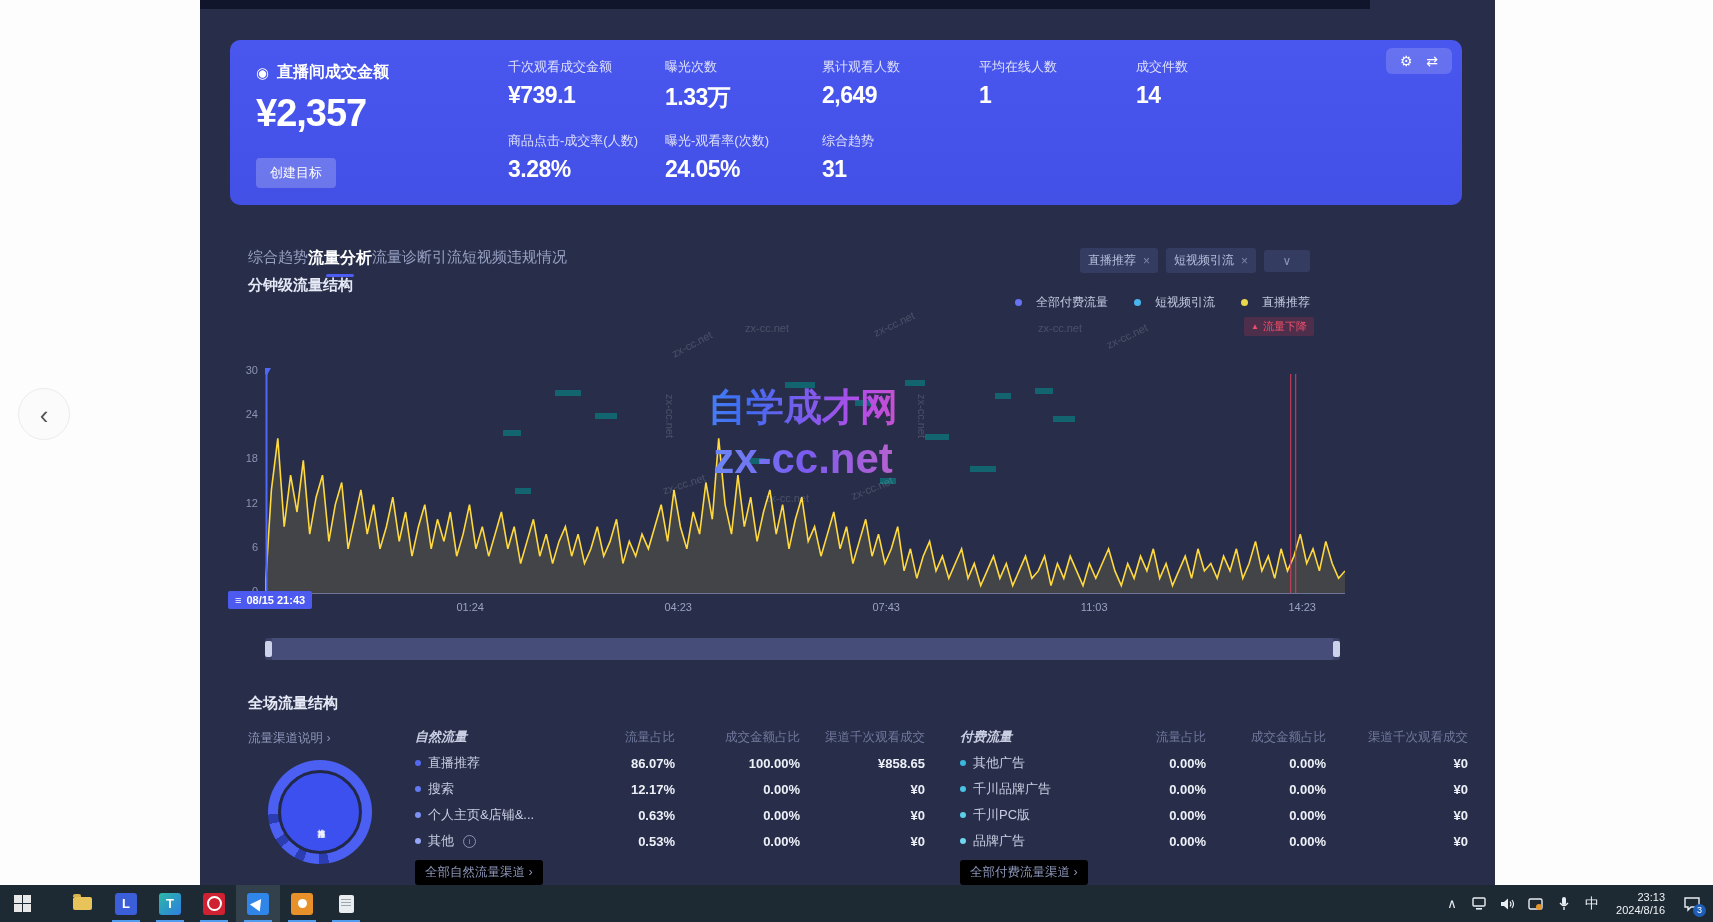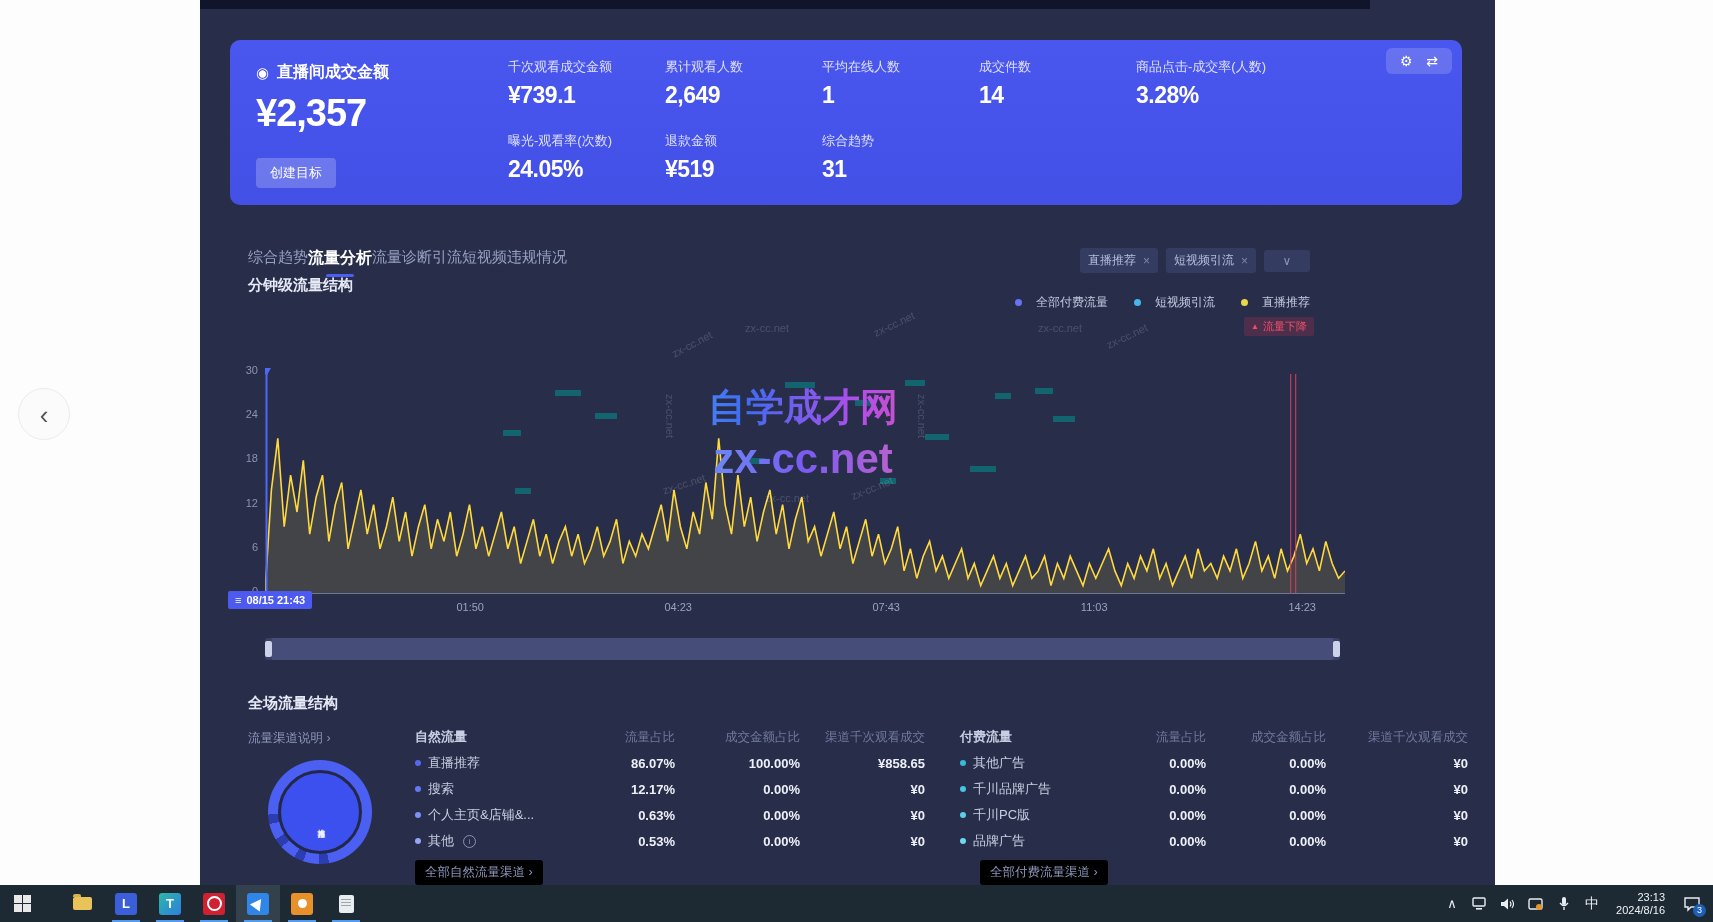--- a/index.html
+++ b/index.html
@@ -64,21 +64,21 @@
   .donut{position:absolute;left:68px;top:760px;width:104px;height:104px;border-radius:50%;
     background:conic-gradient(from 170deg,#2c3db2 0 3%,#4b60f2 3% 8%,#2c3db2 8% 11%,#4b60f2 11% 16%,#2c3db2 16% 19%,#4b60f2 19% 24%,#2c3db2 24% 27%,#4b60f2 27% 100%);}
   .donut .hole{position:absolute;left:10px;top:10px;width:84px;height:84px;border-radius:50%;background:#3b50ee;border:3px solid #222948;box-sizing:border-box;
     display:flex;align-items:center;justify-content:center;}
   .donut .clabel{writing-mode:vertical-rl;font-size:8px;color:#fff;opacity:.95;margin-top:22px;}
   .ttable{position:absolute;font-size:13px;color:#c9cee2;}
   .ttable .trow{display:grid;align-items:center;height:26px;}
   .ttable.nat .trow{grid-template-columns:150px 110px 125px 125px;}
   .ttable.paid .trow{grid-template-columns:140px 106px 120px 142px;}
   .ttable .h{color:#70789c;font-size:12.5px;}
-  .ttable .h .c0{color:#c9cee2;font-size:13px;font-weight:700;}
+  .ttable .h .c0{color:#c9cee2;font-size:13px;font-weight:700;font-style:italic;}
   .ttable .c0{display:flex;align-items:center;gap:7px;text-align:left;}
   .ttable .cn{text-align:right;color:#eef0f8;font-weight:700;}
   .ttable .h .cn{color:#70789c;font-weight:400;}
   .rdot{width:6px;height:6px;border-radius:50%;flex:0 0 auto;}
   .info-i{width:11px;height:11px;border-radius:50%;border:1px solid #8a92b4;color:#8a92b4;font-size:8px;
     display:inline-flex;align-items:center;justify-content:center;margin-left:2px;}
   .foot-link{position:absolute;top:860px;font-size:12.5px;color:#8e97bb;background:#000000;padding:4px 10px;border-radius:3px;cursor:pointer;}
   
   .taskbar{position:absolute;left:0;top:885px;width:1713px;height:37px;background:#1e2a33;display:flex;align-items:center;}
   .tb-ico{width:44px;height:37px;display:flex;align-items:center;justify-content:center;cursor:pointer;position:relative;}
@@ -118,42 +118,42 @@
         <span>直播间成交金额</span>
       </div>
       <div class="banner-value">¥2,357</div>
       <button class="goal-btn">创建目标</button>
       <div class="banner-stats">
           <div class="stat">
             <div class="lbl">千次观看成交金额</div>
             <div class="val">¥739.1</div>
           </div>
           <div class="stat">
+            <div class="lbl">曝光次数</div>
+            <div class="val">1.33万</div>
+          </div>
+          <div class="stat">
             <div class="lbl">累计观看人数</div>
             <div class="val">2,649</div>
           </div>
           <div class="stat">
             <div class="lbl">平均在线人数</div>
             <div class="val">1</div>
           </div>
           <div class="stat">
             <div class="lbl">成交件数</div>
             <div class="val">14</div>
           </div>
           <div class="stat">
             <div class="lbl">商品点击-成交率(人数)</div>
             <div class="val">3.28%</div>
           </div>
           <div class="stat">
             <div class="lbl">曝光-观看率(次数)</div>
             <div class="val">24.05%</div>
-          </div>
-          <div class="stat">
-            <div class="lbl">退款金额</div>
-            <div class="val">¥519</div>
           </div>
           <div class="stat">
             <div class="lbl">综合趋势</div>
             <div class="val">31</div>
           </div>
         </div>
       <div class="banner-ctrls">
         <span>⚙</span>
         <span>⇄</span>
       </div>
@@ -225,21 +225,21 @@
 
     <div id="yaxis">
         <div class="ytick" style="top: 364px;">30</div>
         <div class="ytick" style="top: 408.2px;">24</div>
         <div class="ytick" style="top: 452.4px;">18</div>
         <div class="ytick" style="top: 496.6px;">12</div>
         <div class="ytick" style="top: 540.8px;">6</div>
         <div class="ytick" style="top: 585px;">0</div>
       </div>
     <div id="xaxis">
-        <div class="xlabel" style="left: 270.2px;">01:50</div>
+        <div class="xlabel" style="left: 270.2px;">01:24</div>
         <div class="xlabel" style="left: 478.208px;">04:23</div>
         <div class="xlabel" style="left: 686.216px;">07:43</div>
         <div class="xlabel" style="left: 894.224px;">11:03</div>
         <div class="xlabel" style="left: 1102.23px;">14:23</div>
       </div>
 
     <div class="xbadge">
       <span>≡</span>
       <span>08/15 21:43</span>
     </div>
@@ -360,21 +360,21 @@
             <span class="rdot" style="background: rgb(110, 215, 239);"></span>
             <span>品牌广告</span>
           </div>
           <div class="cn">0.00%</div>
           <div class="cn">0.00%</div>
           <div class="cn">¥0</div>
         </div>
       </div>
 
     <a class="foot-link" style="left:215px;">全部自然流量渠道 ›</a>
-    <a class="foot-link" style="left:760px;margin-left:20px;">全部付费流量渠道 ›</a>
+    <a class="foot-link" style="left:760px;">全部付费流量渠道 ›</a>
   </div>
 
   <div class="taskbar">
     <div class="tb-ico">
         <span class="winlogo">
           <i></i>
           <i></i>
           <i></i>
           <i></i>
         </span>

